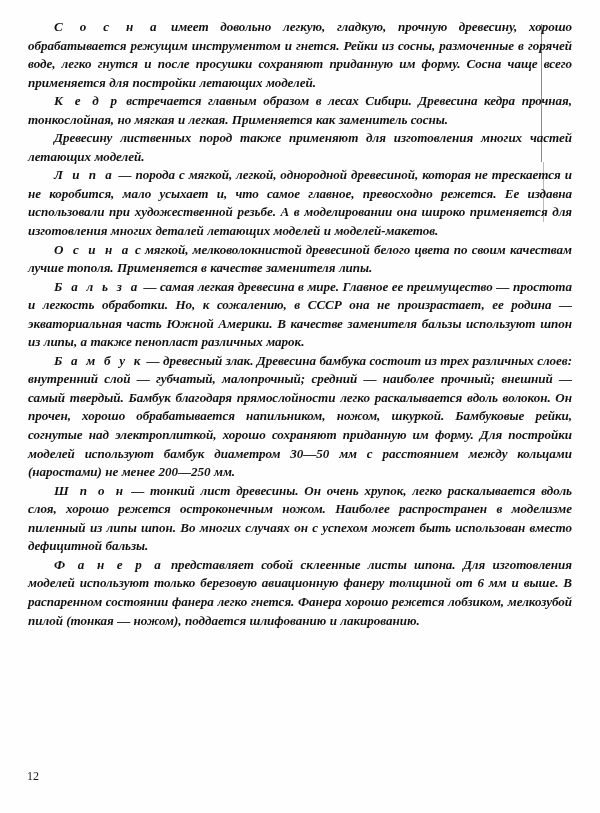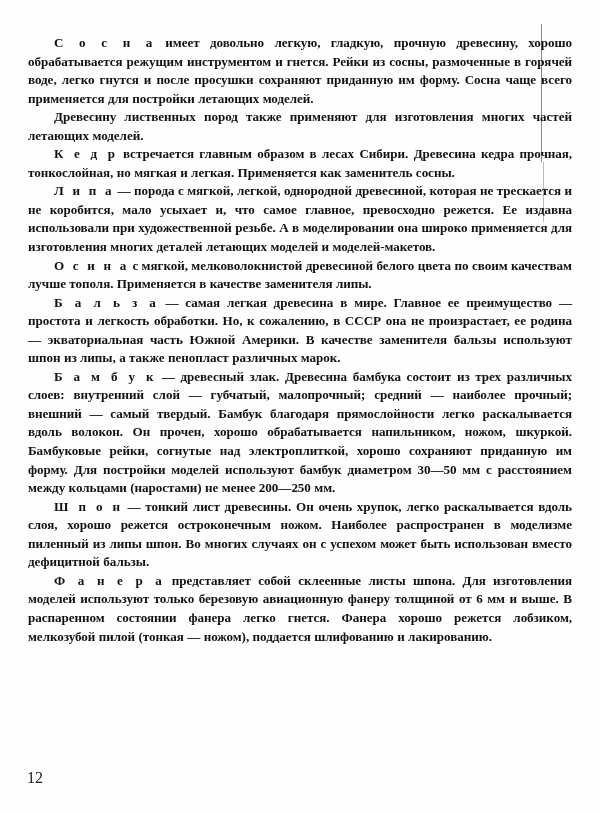--- a/index.html
+++ b/index.html
@@ -36,22 +36,23 @@
   .scan-artifact.b {
     top: 162px;
     left: 543px;
     height: 60px;
     background: rgba(60,60,60,0.35);
   }
 
   #text-column {
     position: absolute;
     left: 28px;
-    top: 34px;
+    top: 18px;
     width: 544px;
+    font-style: italic;
   }
 
   p.para {
     margin: 0;
     padding: 0;
     font-size: 13.1px;
     line-height: 18.55px;
     text-align: justify;
     text-align-last: left;
     color: #121212;
@@ -66,41 +67,41 @@
   .term {
     letter-spacing: 2.6px;
     font-weight: 700;
   }
 
   #folio {
     position: absolute;
     left: 27px;
     top: 769px;
     font-family: "Liberation Serif", "DejaVu Serif", serif;
-    font-size: 16px;
+    font-size: 12px;
     font-weight: 400;
     color: #1a1a1a;
   }
 </style>
 </head>
 <body>
 
 <div id="page">
 
   <div class="scan-artifact"></div>
   <div class="scan-artifact b"></div>
 
   <div id="text-column">
 
     <p class="para"><span class="term">С о с н а</span><span>  имеет довольно легкую, гладкую, прочную древесину, хорошо обрабатывается режущим инструментом и гнется. Рейки из сосны, размоченные в горячей воде, легко гнутся и после просушки сохраняют приданную им форму. Сосна чаще всего применяется для постройки летающих моделей.</span></p>
 
 
+    <p class="para"><span class="term">К е д р</span><span>  встречается главным образом в лесах Сибири. Древесина кедра прочная, тонкослойная, но мягкая и легкая. Применяется как заменитель сосны.</span></p>
+
     <p class="para"><span class="term"></span><span>Древесину лиственных пород также применяют для изготовления многих частей летающих моделей.</span></p>
-
-    <p class="para"><span class="term">К е д р</span><span>  встречается главным образом в лесах Сибири. Древесина кедра прочная, тонкослойная, но мягкая и легкая. Применяется как заменитель сосны.</span></p>
 
     <p class="para"><span class="term">Л и п а</span><span> — порода с мягкой, легкой, однородной древесиной, которая не трескается и не коробится, мало усыхает и, что самое главное, превосходно режется. Ее издавна использовали при художественной резьбе. А в моделировании она широко применяется для изготовления многих деталей летающих моделей и моделей-макетов.</span></p>
 
 
     <p class="para"><span class="term">О с и н а</span><span>  с мягкой, мелковолокнистой древесиной белого цвета по своим качествам лучше тополя. Применяется в качестве заменителя липы.</span></p>
 
 
     <p class="para"><span class="term">Б а л ь з а</span><span> — самая легкая древесина в мире. Главное ее преимущество — простота и легкость обработки. Но, к сожалению, в СССР она не произрастает, ее родина — экваториальная часть Южной Америки. В качестве заменителя бальзы используют шпон из липы, а также пенопласт различных марок.</span></p>
 
     <p class="para"><span class="term">Б а м б у к</span><span> — древесный злак. Древесина бамбука состоит из трех различных слоев: внутренний слой — губчатый, малопрочный; средний — наиболее прочный; внешний — самый твердый. Бамбук благодаря прямослойности легко раскалывается вдоль волокон. Он прочен, хорошо обрабатывается напильником, ножом, шкуркой. Бамбуковые рейки, согнутые над электроплиткой, хорошо сохраняют приданную им форму. Для постройки моделей используют бамбук диаметром 30—50 мм с расстоянием между кольцами (наростами) не менее 200—250 мм.</span></p>

